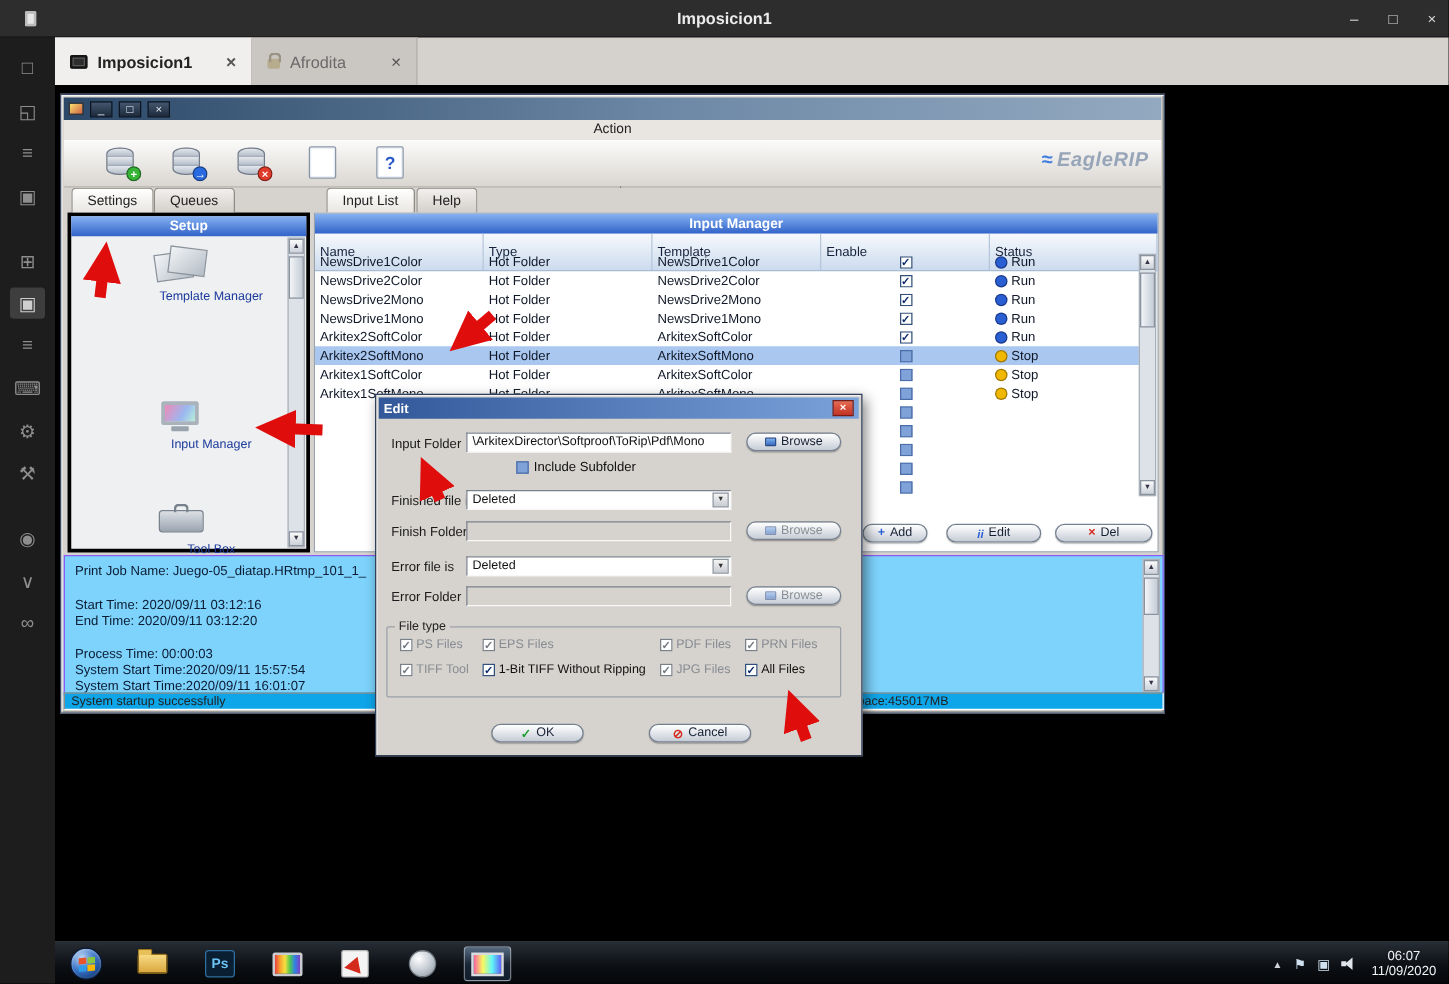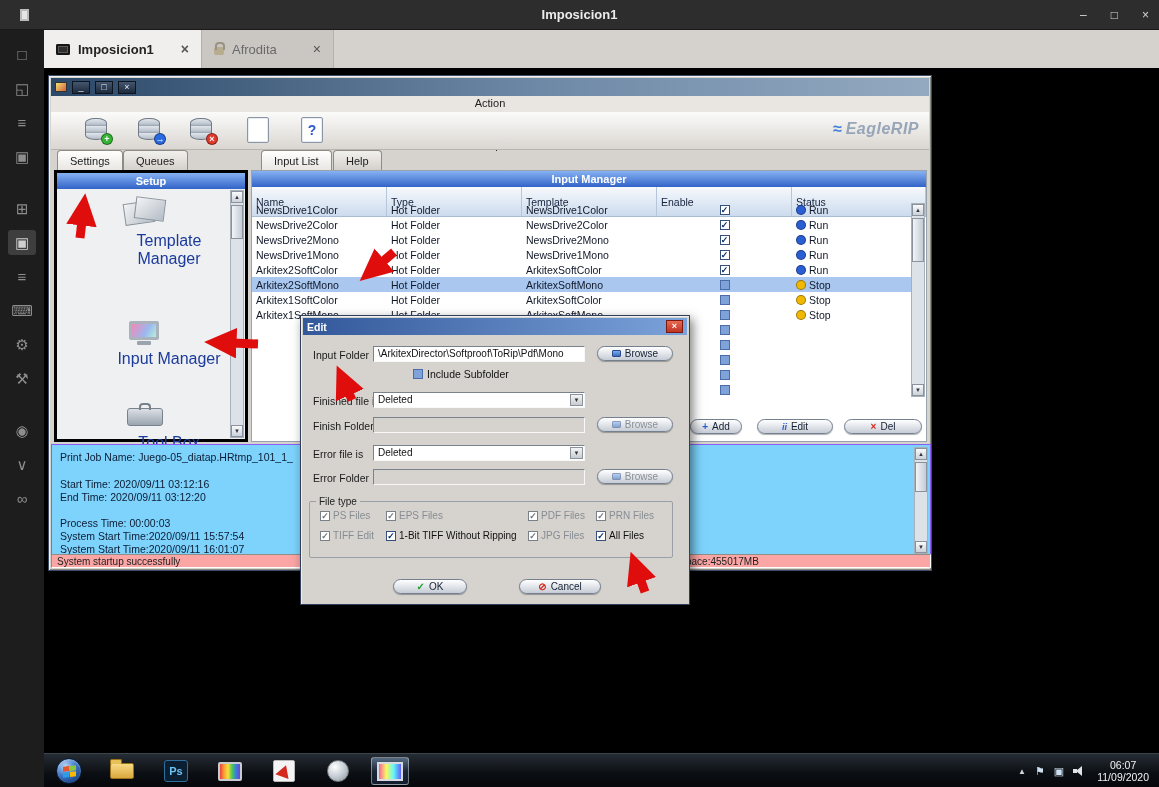--- a/index.html
+++ b/index.html
@@ -48,21 +48,21 @@
   .riplogo{position:absolute;right:10px;top:8px;font-size:16px;font-style:italic;font-weight:bold;color:#97a5b8;letter-spacing:.5px;}
   .riplogo .sw{color:#3f7ce0;font-style:normal;margin-right:3px;}
   .ptab{position:absolute;top:74px;height:20px;padding:0 12px;display:flex;align-items:center;font-size:11px;color:#222;background:linear-gradient(#f2f0ee,#d4d0cb);border:1px solid #8f8b85;border-bottom:none;border-radius:4px 4px 0 0;z-index:2;}
   .ptab.active{background:linear-gradient(#ffffff,#e9e6e2);}
 
   .phead{height:16px;background:linear-gradient(#86b2f2,#3263c8);color:#fff;font-size:11px;font-weight:bold;display:flex;align-items:center;justify-content:center;}
 
   
   .setup-panel{position:absolute;left:5px;top:94px;width:194px;height:272px;background:#eef0f1;border:3px solid #000000;}
   .setup-item{position:absolute;left:0;width:176px;text-align:center;cursor:default;}
-  .setup-item .lbl{font-size:16px;color:#1c3a9c;margin-top:3px;padding-left:48px;}
+  .setup-item .lbl{font-size:10px;color:#1c3a9c;margin-top:3px;padding-left:48px;}
   .icn{position:relative;margin:0 auto;}
   .icn-tm{width:44px;height:32px;}
   .sheet{position:absolute;width:30px;height:22px;background:linear-gradient(135deg,#f2f4f6,#b4bcc5);border:1px solid #8a929c;}
   .sheet.s1{left:1px;top:5px;transform:rotate(-8deg);}
   .sheet.s2{left:12px;top:1px;transform:rotate(7deg);}
   .icn-dm{width:44px;height:30px;}
   .pr-top{position:absolute;left:12px;top:0;width:20px;height:9px;background:#eef1f4;border:1px solid #8a929c;}
   .pr-body{position:absolute;left:4px;top:8px;width:36px;height:16px;background:linear-gradient(#e6eaee,#a8b2bc);border:1px solid #78828c;border-radius:3px;}
   .icn-im{width:44px;height:26px;}
   .scr{position:absolute;left:6px;top:0;width:30px;height:19px;background:linear-gradient(120deg,#f08ab8,#9ab8f0 60%,#b8f0d8);border:3px solid #aab2bc;border-radius:2px;}
@@ -98,21 +98,21 @@
   .pill{position:absolute;height:15px;border-radius:8px;background:linear-gradient(#ffffff,#c6ccd6);border:1px solid #74808f;font-size:10px;color:#152033;display:flex;align-items:center;justify-content:center;gap:4px;box-shadow:0 1px 1px rgba(0,0,0,.3);}
   .act-btn{top:248px;}
   .ai{font-weight:bold;font-style:normal;}
   .ai.add{color:#2a5fd4;}
   .ai.edit{color:#2a5fd4;font-style:italic;font-size:9px;}
   .ai.del{color:#d42a1e;}
 
   
   .jobinfo{position:absolute;left:2px;top:368px;width:880px;height:113px;background:#7dd3fc;border:1px solid #8b5cf6;}
   .jl{position:absolute;left:8px;font-size:10.5px;color:#0c1c34;white-space:nowrap;}
-  .statusbar{position:absolute;left:2px;bottom:2px;width:880px;height:14px;background:#fca5a5;display:flex;gap:2px;justify-content:center;}
+  .statusbar{position:absolute;left:2px;bottom:2px;width:880px;height:14px;background:#0ea5e9;display:flex;gap:2px;justify-content:center;}
   .scell{border:1px solid;border-color:#8e8e8a #ffffff #ffffff #8e8e8a;font-size:10px;color:#222;padding:0 5px;display:flex;align-items:center;white-space:nowrap;overflow:hidden;}
   .scell.grow{flex:1;}
 
   
   .dialog{position:absolute;left:256px;top:247px;width:390px;height:290px;background:#d6d3ce;border:1px solid #30405c;box-shadow:3px 4px 10px rgba(0,0,0,.5),inset 1px 1px 0 #f0f0ee;z-index:20;}
   .dlg-title{position:absolute;left:2px;top:2px;right:2px;height:17px;background:linear-gradient(90deg,#33589a,#7ba2da);display:flex;align-items:center;padding:0 4px;}
   .dlg-title .t{color:#fff;font-size:10.5px;font-weight:bold;flex:1;}
   .dlg-close{width:17px;height:13px;background:linear-gradient(#e86a50,#c03224);border:1px solid #7a1a10;color:#fff;font-size:9px;line-height:11px;text-align:center;font-weight:bold;}
   .dl{position:absolute;left:12px;font-size:10.5px;color:#1a1a1a;}
   .dfield{position:absolute;left:72px;width:212px;height:16px;background:#fff;border:1px solid;border-color:#7a828c #f8f8f8 #f8f8f8 #7a828c;font-size:10px;color:#111;padding:1px 4px;line-height:12px;white-space:nowrap;overflow:hidden;}
@@ -626,21 +626,21 @@
               <span>PDF Files</span>
             </label>
 
             <label class="ft-opt dis">
               <span class="cb chk"><i>✓</i></span>
               <span>PRN Files</span>
             </label>
 
             <label class="ft-opt dis">
               <span class="cb chk"><i>✓</i></span>
-              <span>TIFF Edit</span>
+              <span>TIFF Tool</span>
             </label>
 
             <label class="ft-opt">
               <span class="cb chk"><i>✓</i></span>
               <span>1-Bit TIFF Without Ripping</span>
             </label>
 
             <label class="ft-opt dis">
               <span class="cb chk"><i>✓</i></span>
               <span>JPG Files</span>

